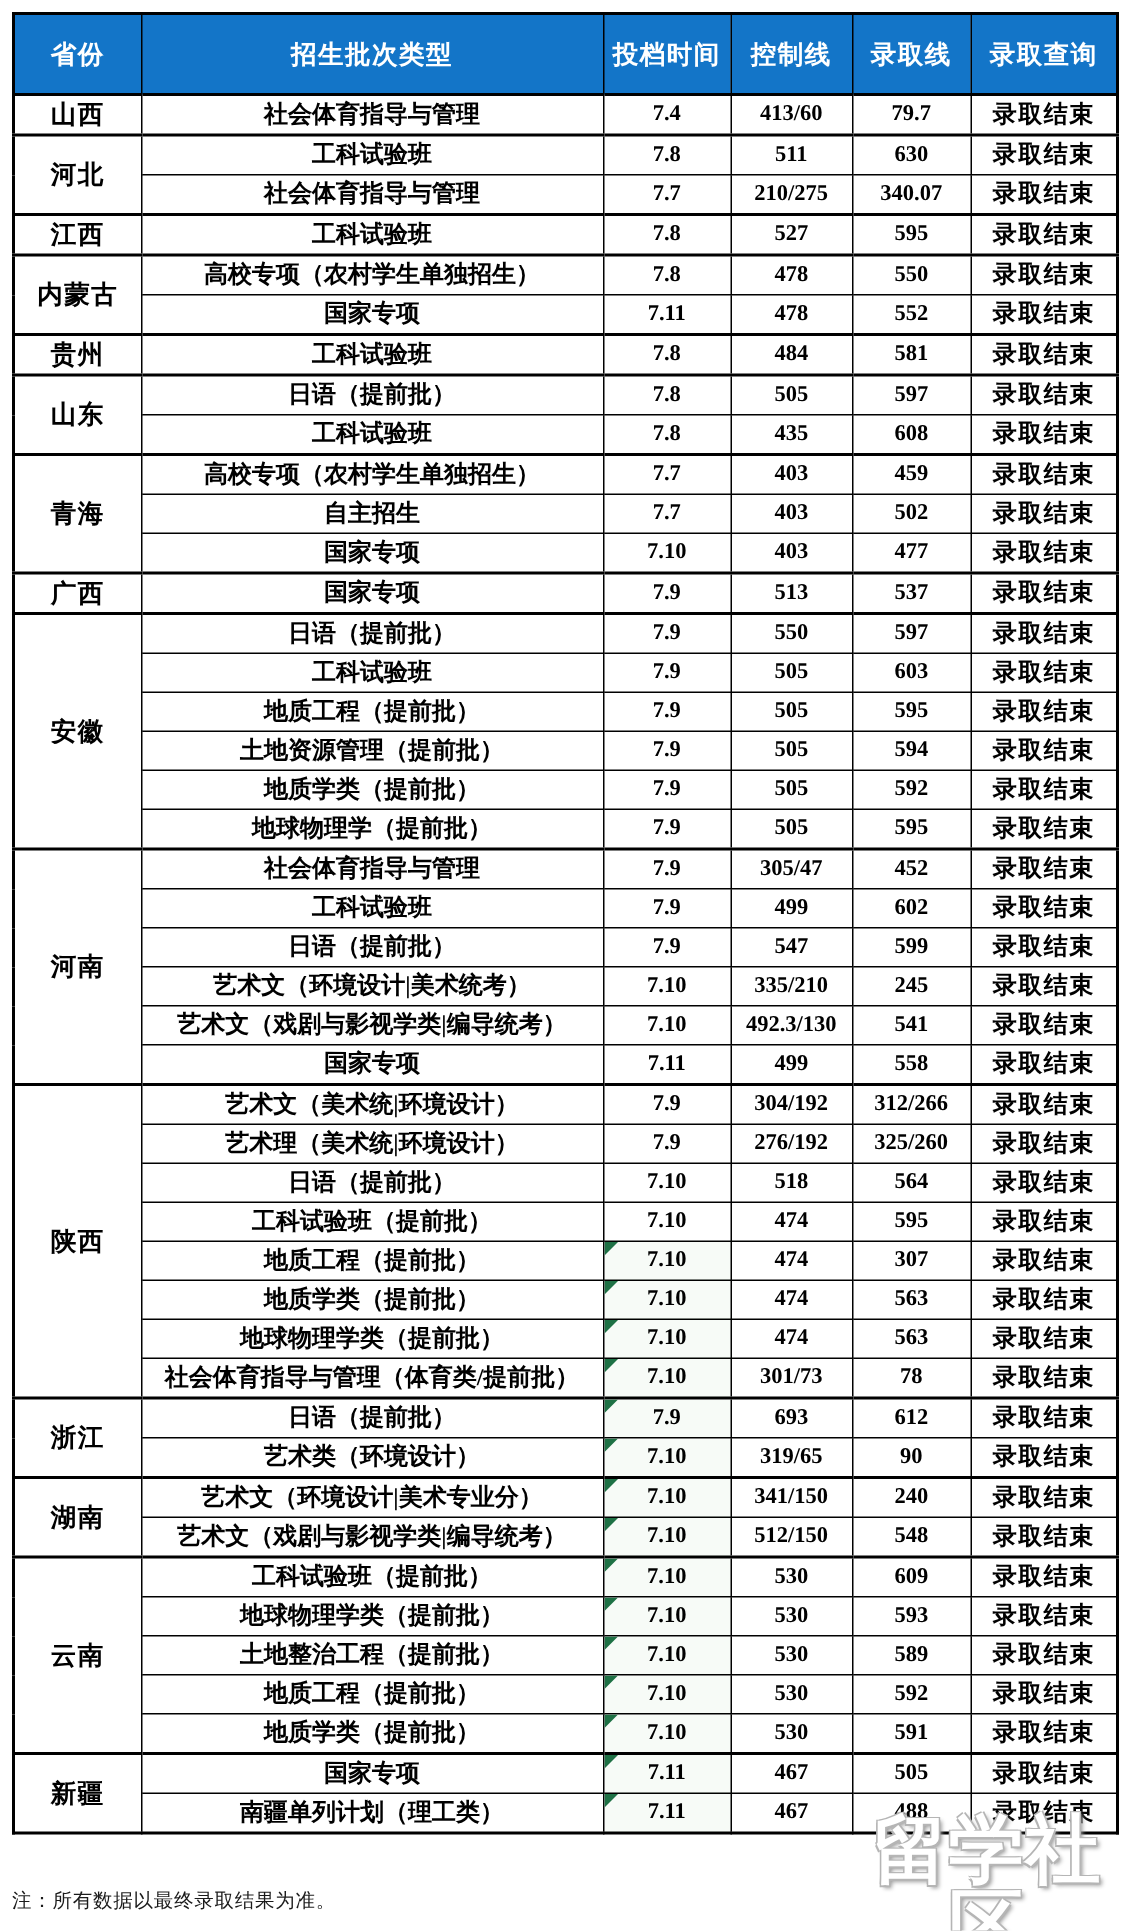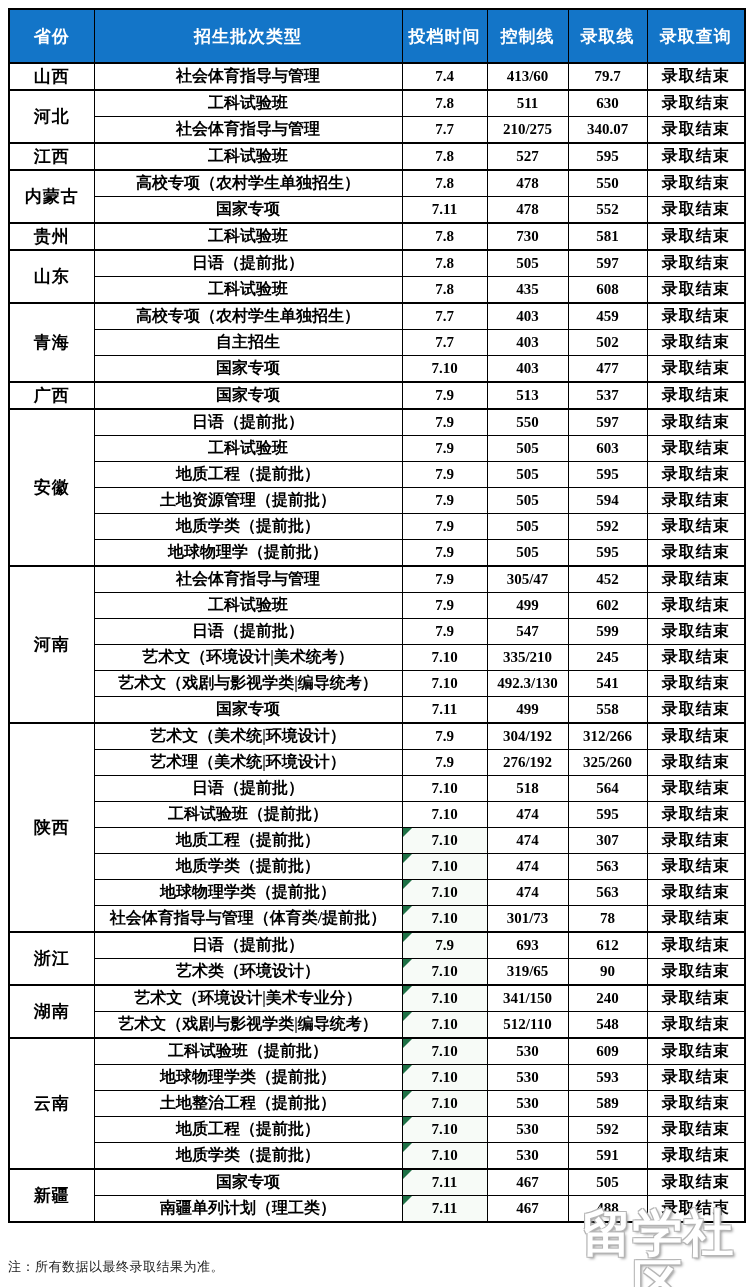--- a/index.html
+++ b/index.html
@@ -146,21 +146,21 @@
           <td class="btype">国家专项</td>
           <td class="num">7.11</td>
           <td class="num">478</td>
           <td class="num">552</td>
           <td class="status">录取结束</td>
         </tr>
         <tr class="group-start">
           <td class="province" rowspan="1">贵州</td>
           <td class="btype">工科试验班</td>
           <td class="num">7.8</td>
-          <td class="num">730</td>
+          <td class="num">484</td>
           <td class="num">581</td>
           <td class="status">录取结束</td>
         </tr>
         <tr class="group-start">
           <td class="province" rowspan="2">山东</td>
           <td class="btype">日语（提前批）</td>
           <td class="num">7.8</td>
           <td class="num">505</td>
           <td class="num">597</td>
           <td class="status">录取结束</td>
@@ -364,21 +364,21 @@
           <td class="province" rowspan="2">湖南</td>
           <td class="btype">艺术文（环境设计|美术专业分）</td>
           <td class="num flagged"><span class="flag-tri"></span>7.10</td>
           <td class="num">341/150</td>
           <td class="num">240</td>
           <td class="status">录取结束</td>
         </tr>
         <tr>
           <td class="btype">艺术文（戏剧与影视学类|编导统考）</td>
           <td class="num flagged"><span class="flag-tri"></span>7.10</td>
-          <td class="num">512/110</td>
+          <td class="num">512/150</td>
           <td class="num">548</td>
           <td class="status">录取结束</td>
         </tr>
         <tr class="group-start">
           <td class="province" rowspan="5">云南</td>
           <td class="btype">工科试验班（提前批）</td>
           <td class="num flagged"><span class="flag-tri"></span>7.10</td>
           <td class="num">530</td>
           <td class="num">609</td>
           <td class="status">录取结束</td>

